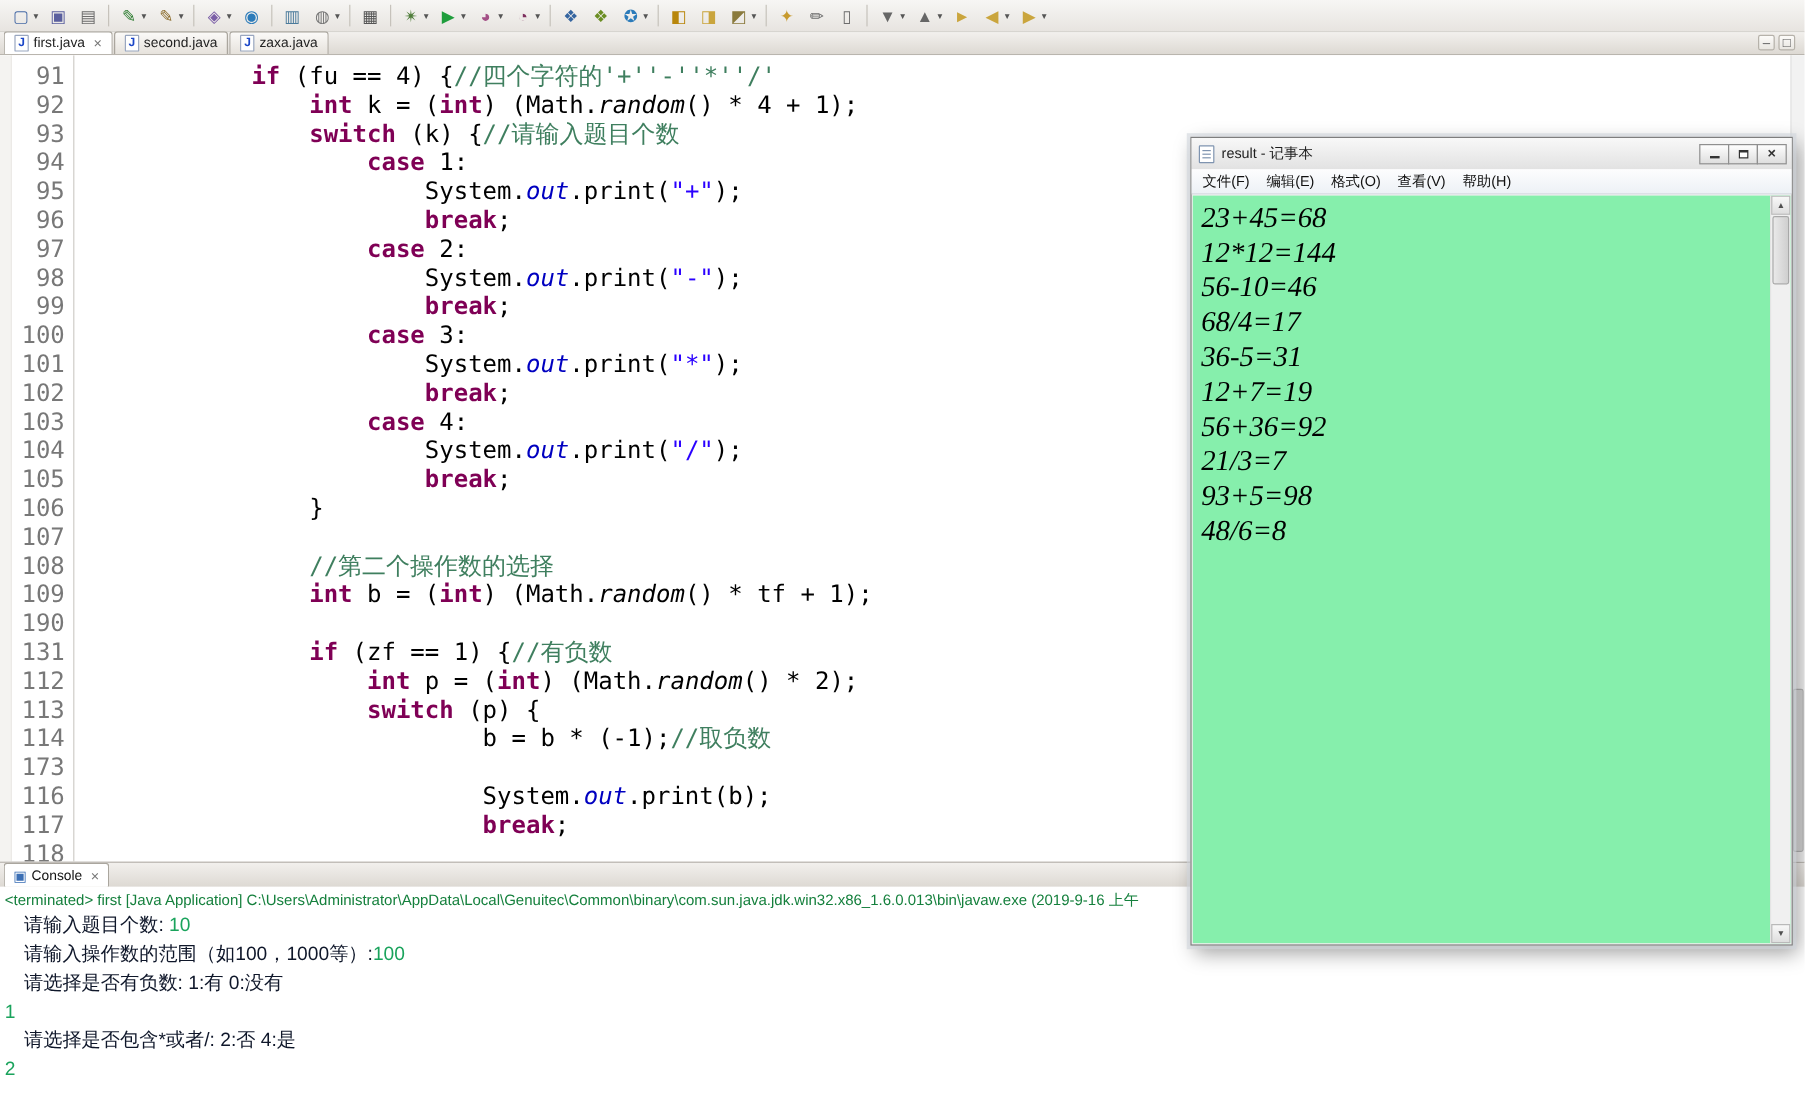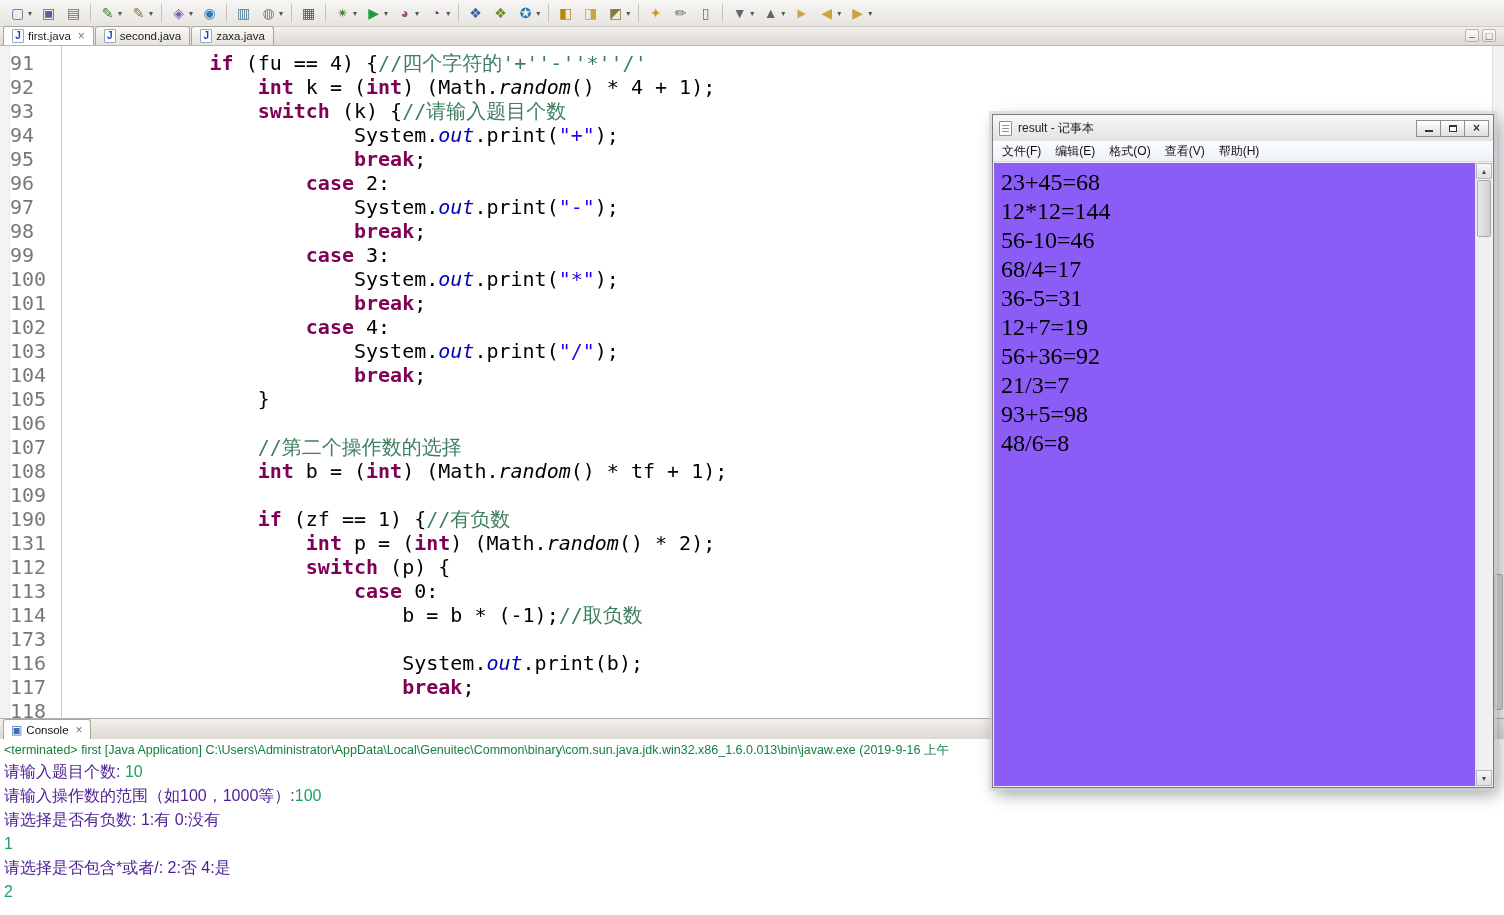--- a/index.html
+++ b/index.html
@@ -30,21 +30,21 @@
   .tclose { color:#777; font-size:12px; margin-left:3px; line-height:12px; }
   .viewctrl { margin-left:auto; display:flex; align-items:center; gap:3px; padding:0 8px 3px 0; }
   .vbtn { font-size:11px; color:#555; width:14px; height:13px; line-height:12px; text-align:center;
     border:1px solid #b6b2aa; background:linear-gradient(#fcfbf9,#e9e6e1); border-radius:2px; }
 
   
   .editor { position:absolute; top:46px; left:0; width:1504px; height:672px; display:flex;
     overflow:hidden; background:#fff; font-family:"DejaVu Sans Mono", monospace;
     font-size:20px; line-height:24px; }
   .ruler { width:10px; background:#f4f3f1; border-right:1px solid #eceae7; }
-  .gutter { width:52px; padding:5px 7px 0 0; color:var(--line-number);
+  .gutter { width:52px; padding:5px 7px 0 0; text-align:right; color:var(--line-number);
     border-right:1px solid #cfccc7; }
   .ln { height:24px; }
   .codearea { flex:1; padding:5px 0 0 3px; overflow:hidden; }
   .cl { height:24px; white-space:pre; color:#000; }
   .tok-p { color:#000; }
   .tok-k { color:var(--keyword); font-weight:bold; }
   .tok-s { color:var(--string); }
   .tok-c { color:var(--comment); }
   .tok-f { color:var(--field); font-style:italic; }
   .tok-m { color:#000; font-style:italic; }
@@ -58,21 +58,21 @@
   .conheader { position:absolute; left:0; top:718px; right:0; height:21px;
     background:linear-gradient(#f2f0ed,#ddd9d3); border-top:1px solid #b3afa8;
     display:flex; align-items:flex-end; padding-left:3px; }
   .contab { display:flex; align-items:center; gap:4px; height:20px; padding:0 7px;
     border:1px solid #aaa69e; border-bottom:none; border-radius:3px 3px 0 0;
     background:#fff; font-size:11.5px; color:#111; }
   .conicon { color:#3b6fb5; font-size:12px; }
   .conbody { position:absolute; left:0; top:739px; right:0; bottom:0; background:#fff; overflow:hidden; }
   .terminated { font-size:12.5px; color:#15803d; padding:3px 4px 2px 4px; white-space:nowrap; height:21px; }
   .con-line { height:24px; line-height:24px; font-size:16px; padding-left:4px; white-space:pre; }
-  .seg-o { color:#4c1d95; }
+  .seg-o { color:#0f172a;margin-left:16px; }
   .seg-i { color:var(--console-input); }
 
   
   .notepad { position:absolute; left:992px; top:114px; width:502px; height:674px;
     background:#f0f0f0; border:1px solid #7e7e7e; z-index:10;
     box-shadow:0 0 0 3px rgba(208,214,220,.6), 4px 6px 16px rgba(0,0,0,.38); }
   .nptitle { height:26px; display:flex; align-items:center; gap:6px; padding:0 4px 0 6px;
     background:linear-gradient(#f8f8f8,#e2e2e2); }
   .npicon { display:inline-block; width:13px; height:15px; background:#fff; border:1px solid #7f94b0;
     border-radius:1px; position:relative; }
@@ -83,21 +83,21 @@
   .npbtn { width:25px; height:17px; border:1px solid #8f8f8f; margin-left:-1px;
     background:linear-gradient(#fefefe,#dedede); display:flex; align-items:flex-end;
     justify-content:center; font-size:12px; font-weight:bold; color:#333; line-height:14px; }
   .npbtn.close { align-items:center; }
   .minglyph { display:block; width:8px; height:2px; background:#333; margin-bottom:4px; }
   .restglyph { display:block; width:8px; height:7px; border:1px solid #333; margin-bottom:4px;
     border-top-width:2px; background:#fff; }
   .npmenu { height:21px; background:linear-gradient(#fdfdfe,#edf1f6); border-bottom:1px solid #d8dde3;
     display:flex; align-items:center; padding-left:2px; }
   .npmenu-item { font-size:12px; color:#111; padding:2px 7px; }
-  .npbody { position:absolute; left:1px; right:1px; top:48px; bottom:1px; background:#8b5cf6; overflow:hidden; }
+  .npbody { position:absolute; left:1px; right:1px; top:48px; bottom:1px; background:#86efac; overflow:hidden;font-style:italic; }
   .nplines { padding:5px 22px 0 7px; font-family:"Liberation Serif","DejaVu Serif", serif;
     font-size:24px; line-height:29px; color:#000; }
   .npline { height:29px; white-space:pre; }
   .npscroll { position:absolute; top:0; right:0; bottom:0; width:17px; background:#f0f0f0;
     border-left:1px solid #e4e4e4; }
   .nparrow { position:absolute; left:0; width:16px; height:16px; border:1px solid #b9b9b9;
     background:linear-gradient(#f8f8f8,#dedede); color:#4f4f4f; font-size:7px;
     display:flex; align-items:center; justify-content:center; }
   .nparrow.up { top:0; }
   .nparrow.down { bottom:0; }
@@ -271,40 +271,40 @@
         <div class="ln">114</div>
         <div class="ln">173</div>
         <div class="ln">116</div>
         <div class="ln">117</div>
         <div class="ln">118</div>
       </div>
     <div class="codearea" id="codearea">
         <div class="cl"><span class="tok-p">            </span><span class="tok-k">if</span><span class="tok-p"> (fu == 4) {</span><span class="tok-c">//四个字符的'+''-''*''/'</span></div>
         <div class="cl"><span class="tok-p">                </span><span class="tok-k">int</span><span class="tok-p"> k = (</span><span class="tok-k">int</span><span class="tok-p">) (Math.</span><span class="tok-m">random</span><span class="tok-p">() * 4 + 1);</span></div>
         <div class="cl"><span class="tok-p">                </span><span class="tok-k">switch</span><span class="tok-p"> (k) {</span><span class="tok-c">//请输入题目个数</span></div>
+        <div class="cl"><span class="tok-p">                    </span><span class="tok-k">case</span><span class="tok-p"> 1:</span></div>
         <div class="cl"><span class="tok-p">                        System.</span><span class="tok-f">out</span><span class="tok-p">.print(</span><span class="tok-s">"+"</span><span class="tok-p">);</span></div>
         <div class="cl"><span class="tok-p">                        </span><span class="tok-k">break</span><span class="tok-p">;</span></div>
         <div class="cl"><span class="tok-p">                    </span><span class="tok-k">case</span><span class="tok-p"> 2:</span></div>
         <div class="cl"><span class="tok-p">                        System.</span><span class="tok-f">out</span><span class="tok-p">.print(</span><span class="tok-s">"-"</span><span class="tok-p">);</span></div>
         <div class="cl"><span class="tok-p">                        </span><span class="tok-k">break</span><span class="tok-p">;</span></div>
         <div class="cl"><span class="tok-p">                    </span><span class="tok-k">case</span><span class="tok-p"> 3:</span></div>
         <div class="cl"><span class="tok-p">                        System.</span><span class="tok-f">out</span><span class="tok-p">.print(</span><span class="tok-s">"*"</span><span class="tok-p">);</span></div>
         <div class="cl"><span class="tok-p">                        </span><span class="tok-k">break</span><span class="tok-p">;</span></div>
         <div class="cl"><span class="tok-p">                    </span><span class="tok-k">case</span><span class="tok-p"> 4:</span></div>
         <div class="cl"><span class="tok-p">                        System.</span><span class="tok-f">out</span><span class="tok-p">.print(</span><span class="tok-s">"/"</span><span class="tok-p">);</span></div>
         <div class="cl"><span class="tok-p">                        </span><span class="tok-k">break</span><span class="tok-p">;</span></div>
         <div class="cl"><span class="tok-p">                }</span></div>
         <div class="cl"><span class="tok-p"></span></div>
         <div class="cl"><span class="tok-p">                </span><span class="tok-c">//第二个操作数的选择</span></div>
         <div class="cl"><span class="tok-p">                </span><span class="tok-k">int</span><span class="tok-p"> b = (</span><span class="tok-k">int</span><span class="tok-p">) (Math.</span><span class="tok-m">random</span><span class="tok-p">() * tf + 1);</span></div>
         <div class="cl"><span class="tok-p"></span></div>
         <div class="cl"><span class="tok-p">                </span><span class="tok-k">if</span><span class="tok-p"> (zf == 1) {</span><span class="tok-c">//有负数</span></div>
         <div class="cl"><span class="tok-p">                    </span><span class="tok-k">int</span><span class="tok-p"> p = (</span><span class="tok-k">int</span><span class="tok-p">) (Math.</span><span class="tok-m">random</span><span class="tok-p">() * 2);</span></div>
         <div class="cl"><span class="tok-p">                    </span><span class="tok-k">switch</span><span class="tok-p"> (p) {</span></div>
-        <div class="cl"><span class="tok-p">                        </span><span class="tok-k">case</span><span class="tok-p"> 0:</span></div>
         <div class="cl"><span class="tok-p">                            b = b * (-1);</span><span class="tok-c">//取负数</span></div>
         <div class="cl"><span class="tok-p"></span></div>
         <div class="cl"><span class="tok-p">                            System.</span><span class="tok-f">out</span><span class="tok-p">.print(b);</span></div>
         <div class="cl"><span class="tok-p">                            </span><span class="tok-k">break</span><span class="tok-p">;</span></div>
       </div>
   </div>
   <div class="edscroll">
     <div class="edthumb"></div>
   </div>
 

